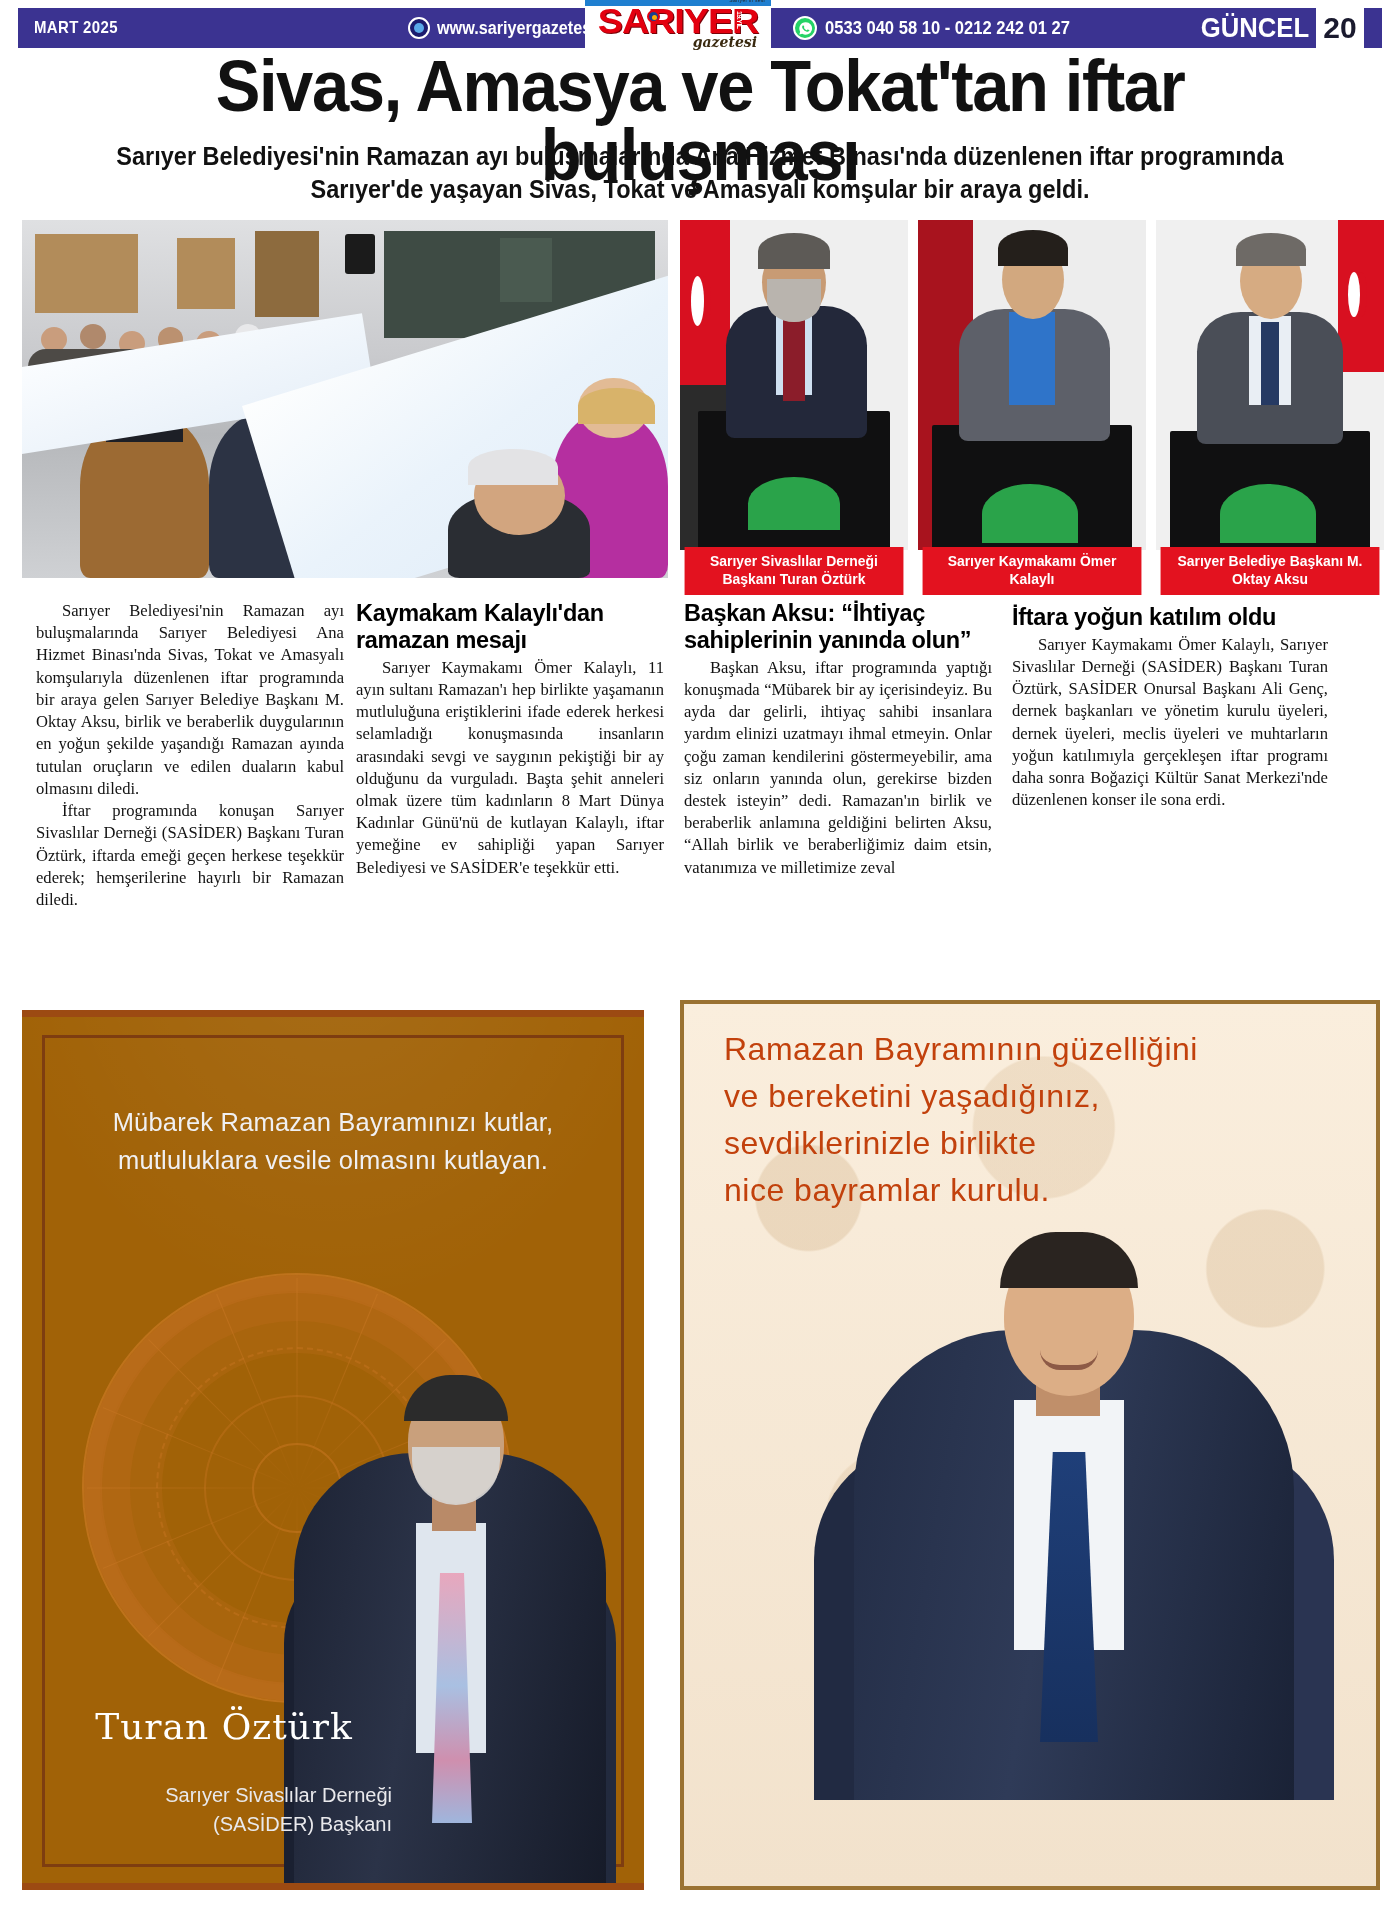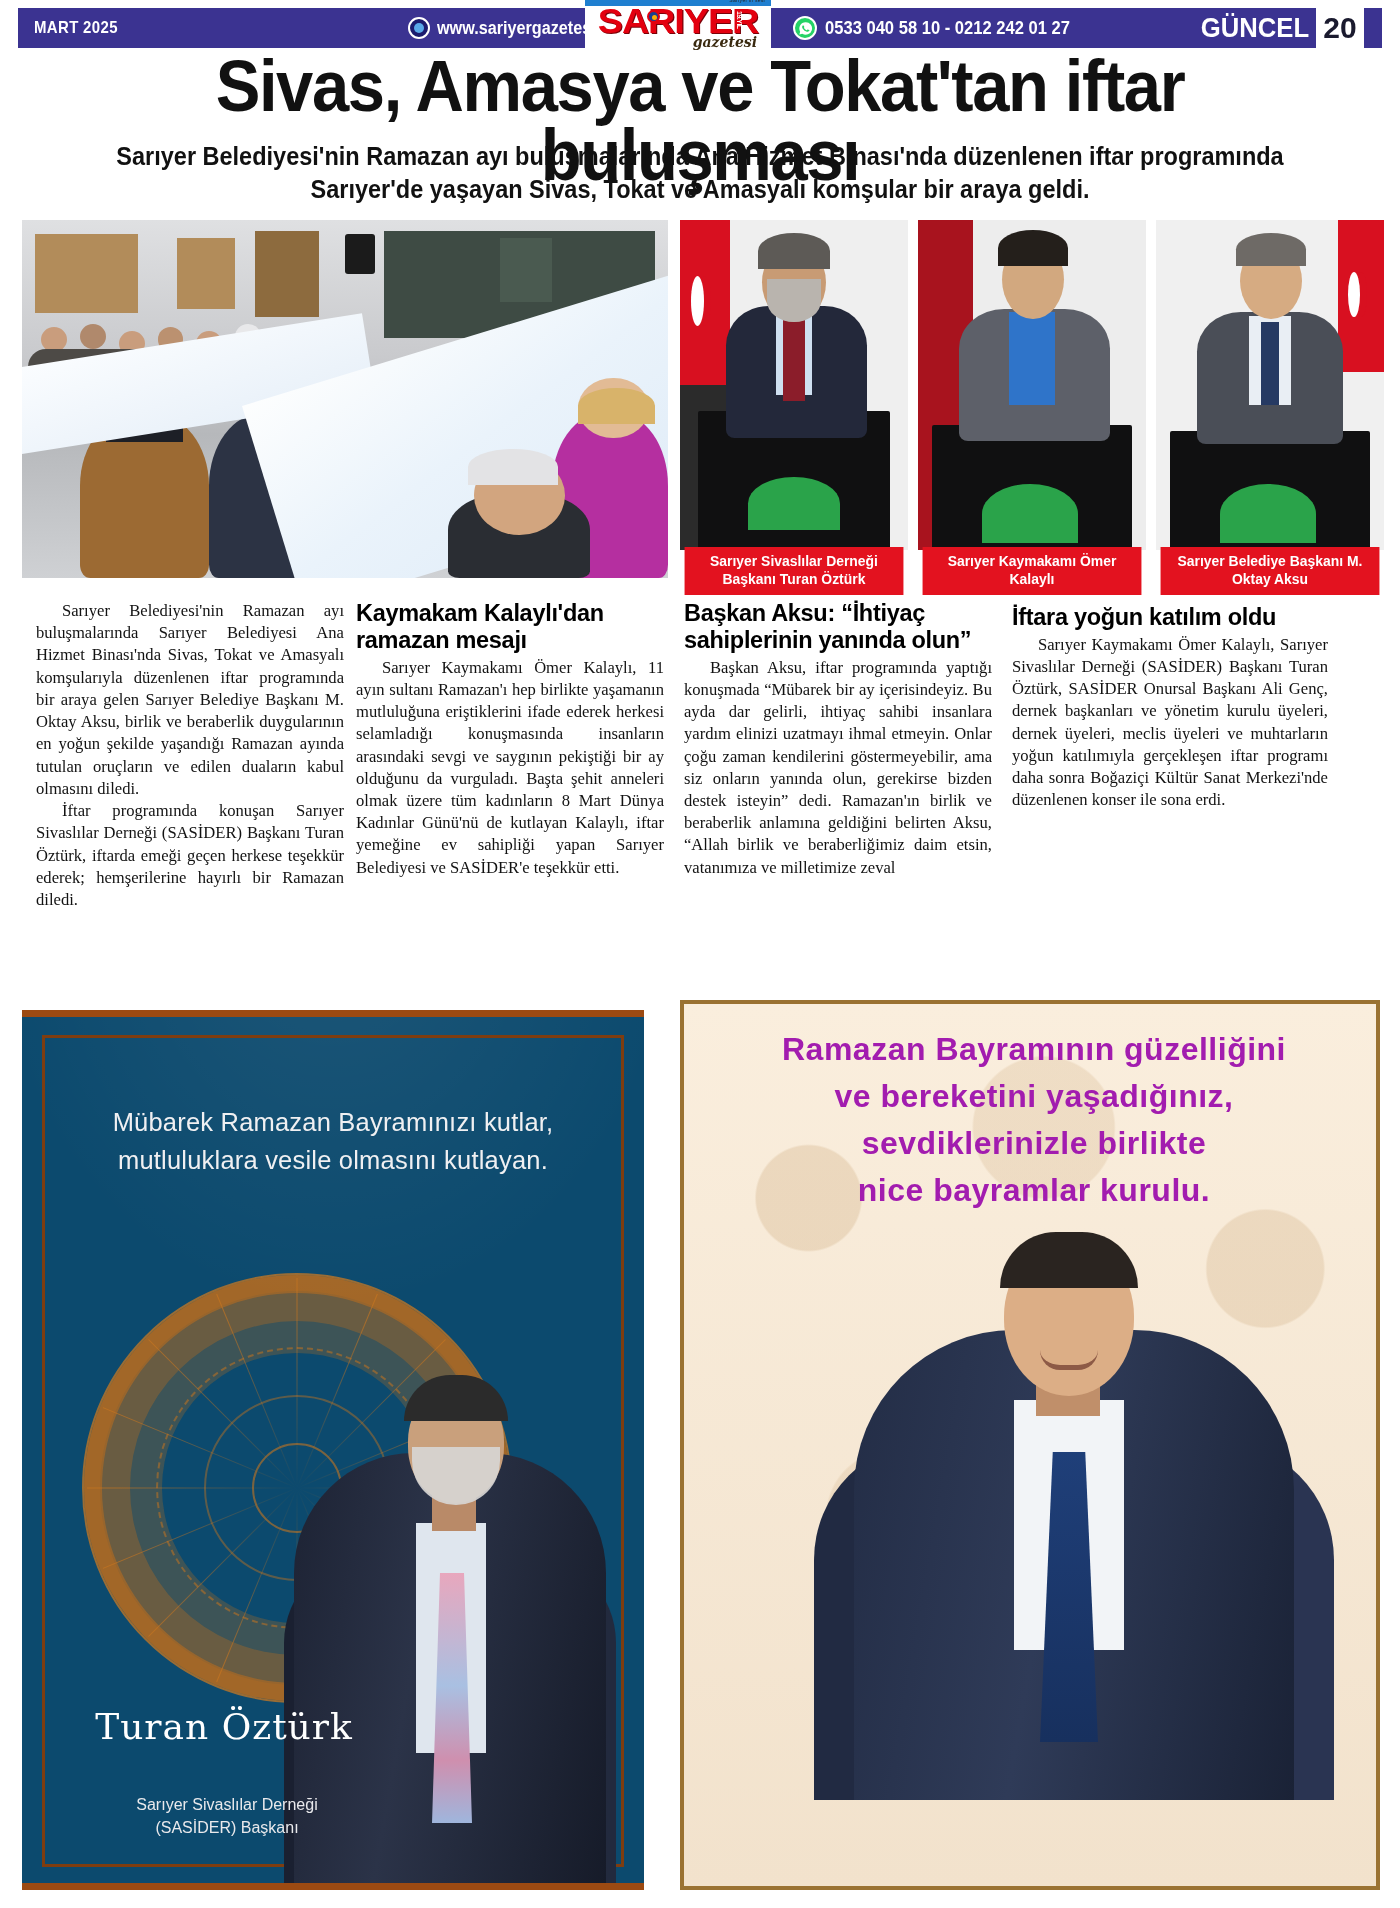--- a/index.html
+++ b/index.html
@@ -162,21 +162,21 @@
     font-family:"Liberation Sans", sans-serif;
     font-size:23.5px; font-weight:800; line-height:1.14;
     color:#000; margin:0 0 3px 0; text-align:left;
     letter-spacing:-.3px;
   }
   .col h3.tight{ margin-top:4px; }
 
   
   .ad-left{
     position:absolute; left:22px; top:1010px; width:622px; height:880px;
-    background:#0c4a6e; overflow:hidden;
+    background:#a16207; overflow:hidden;
     border-top:7px solid #9c4a12; border-bottom:7px solid #9c4a12;
   }
   .ad-left .inner-border{
     position:absolute; left:20px; top:18px; right:20px; bottom:16px;
     border:3px solid #7e3d10;
   }
   .ad-left .glow{
     position:absolute;left:-10%;top:-12%;width:120%;height:50%;
     background:radial-gradient(ellipse at 50% 0%, rgba(255,255,255,.07), transparent 65%);
   }
@@ -247,43 +247,43 @@
     position:absolute;left:132px;bottom:448px;width:80px;height:16px;
     border-top:2px solid rgba(60,50,40,.6);
   }
   .sig-name{
     position:absolute; left:52px; bottom:136px; width:300px;
     font-family:"DejaVu Serif", serif; font-weight:400;
     color:#ffffff; font-size:36px; letter-spacing:1px; text-align:center;
   }
   .sig-role{
     position:absolute; left:40px; bottom:44px; width:330px;
-    text-align:center; color:#e9e9ec; font-size:16px; line-height:1.45;
+    text-align:right; color:#e9e9ec; font-size:20px; line-height:1.45;
   }
 
   
   .ad-right{
     position:absolute; left:680px; top:1000px; width:700px; height:890px;
     background:#f5e6d3; overflow:hidden;
     border:4px solid #9a7232;
   }
   .ad-right .paper{
     position:absolute; inset:0;
     background:
       radial-gradient(circle at 18% 22%, rgba(205,170,125,.30) 0 52px, transparent 54px),
       radial-gradient(circle at 52% 14%, rgba(205,170,125,.24) 0 70px, transparent 72px),
       radial-gradient(circle at 84% 30%, rgba(205,170,125,.28) 0 58px, transparent 60px),
       radial-gradient(circle at 30% 58%, rgba(205,170,125,.22) 0 64px, transparent 66px),
       radial-gradient(circle at 72% 66%, rgba(205,170,125,.20) 0 56px, transparent 58px),
       linear-gradient(#faeedd, #f2e2cc);
   }
   .adr-text{
     position:absolute; left:40px; top:22px; width:620px;
-    text-align:center; color:#a21caf;
-    font-size:32px; line-height:1.47; font-weight:700; letter-spacing:.5px;
+    text-align:left; color:#c2410c;
+    font-size:32px; line-height:1.47; font-weight:400; letter-spacing:.5px;
   }
   .port-r{ position:absolute; left:130px; bottom:86px; width:520px; height:620px; }
   .port-r .body{
     position:absolute;left:40px;bottom:0;width:440px;height:470px;
     background:linear-gradient(100deg,#232d46 0%,#2f3b58 45%,#1a2236 100%);
     border-radius:160px 160px 0 0;
   }
   .port-r .shoulderL{position:absolute;left:0;bottom:0;width:215px;height:360px;background:#212a42;border-radius:120px 24px 0 0;}
   .port-r .shoulderR{position:absolute;right:0;bottom:0;width:215px;height:360px;background:#2a3452;border-radius:24px 120px 0 0;}
   .port-r .shirt2{position:absolute;left:200px;bottom:150px;width:110px;height:250px;background:#f2f4f7;}

